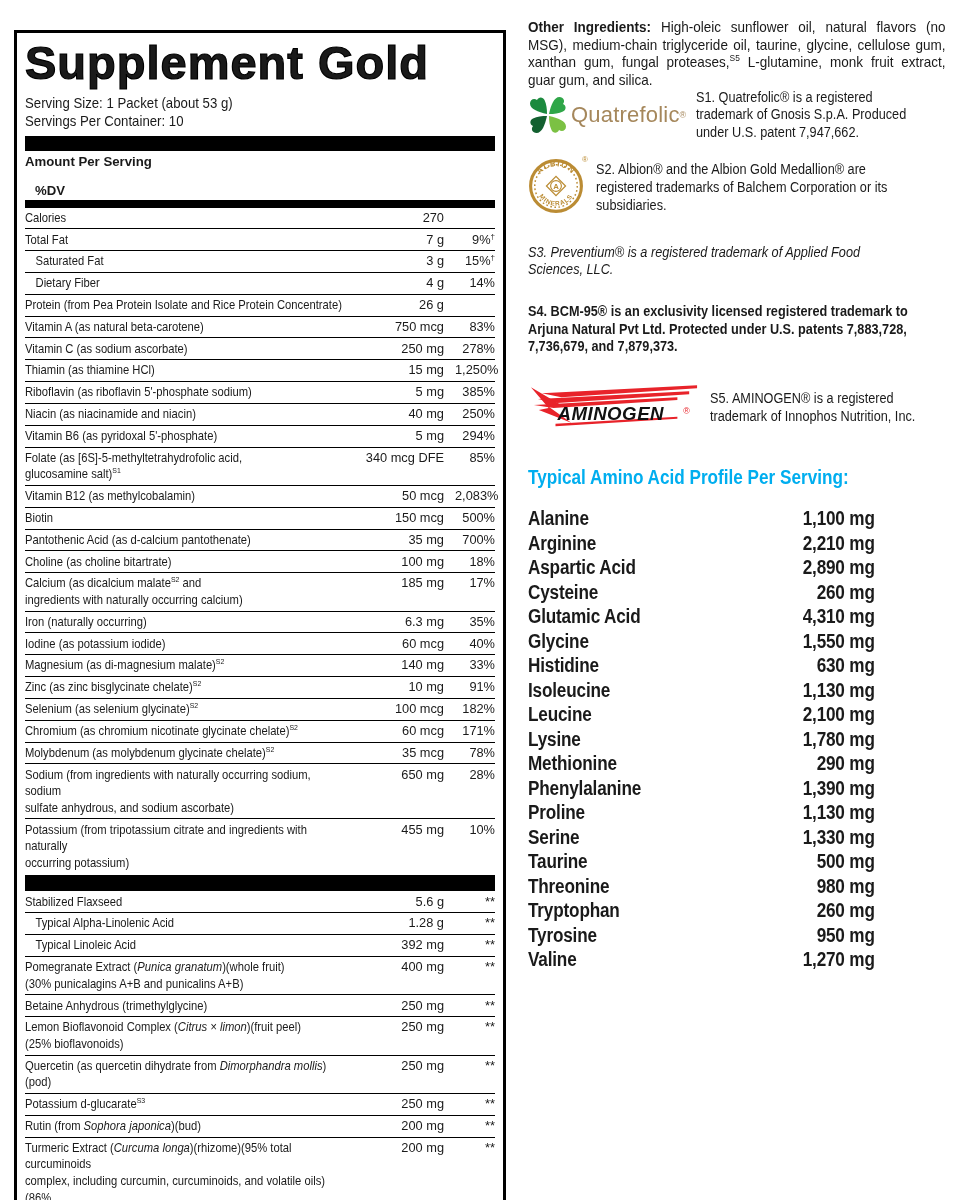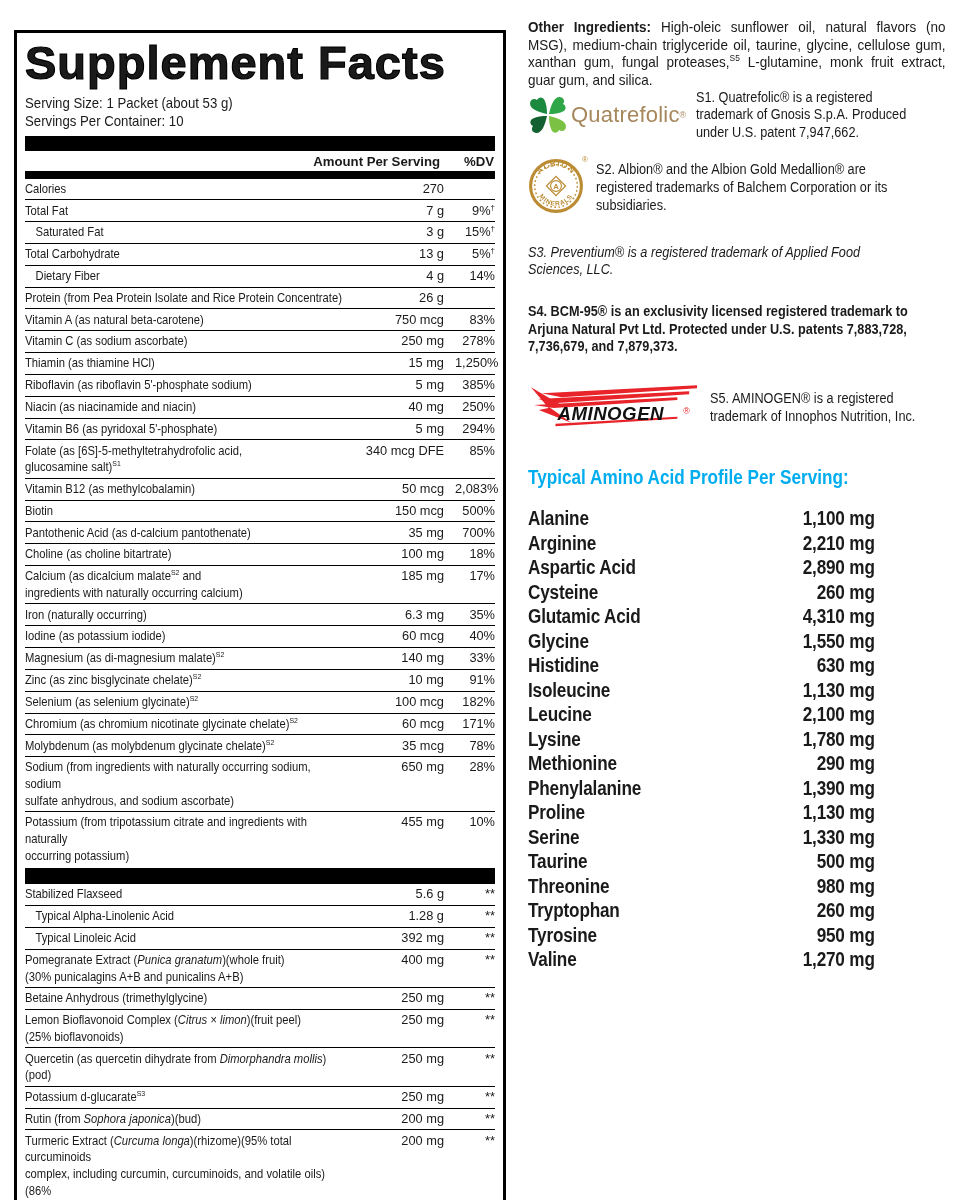--- a/index.html
+++ b/index.html
@@ -6,21 +6,21 @@
   body{width:961px;height:1200px;font-family:"Liberation Sans",sans-serif;color:#1a1a1a;overflow:hidden;}
   .page{display:flex;align-items:flex-start;}
 
   
   .sf-panel{box-sizing:border-box;width:492px;margin:30px 0 0 14px;border:3px solid #000;padding:4px 8px 8px 8px;background:#fff;}
   .sf-title{font-size:47px;font-weight:800;letter-spacing:1px;line-height:1.0;margin:2px 0 8px 0;-webkit-text-stroke:1.2px #000;white-space:nowrap;}
   .serving{font-size:15px;line-height:1.22;transform:scaleX(0.88);transform-origin:0 50%;width:113%;}
   .bar{background:#000;height:15px;margin-top:5px;}
   .bar.mid{height:16px;margin-top:2px;}
   .bar.thin{height:8px;margin-top:0;}
-  .colhead{display:flex;justify-content:flex-end;align-items:flex-start;gap:14px;font-weight:700;font-size:13.2px;padding:3px 1px 2px 0;}
+  .colhead{display:flex;justify-content:flex-end;align-items:flex-start;gap:14px;font-weight:700;font-size:13.2px;padding:3px 1px 2px 0;flex-direction:column;}
   .colhead .chdv{width:40px;text-align:right;}
   .rows{}
   .row{display:grid;grid-template-columns:1fr 86px 40px;column-gap:11px;border-top:1px solid #000;padding:2.2px 0 2px 0;font-size:12.8px;line-height:1.3;align-items:start;}
   .rows .row:first-child{border-top:none;}
   .row .name{transform:scaleX(0.877);transform-origin:0 0;width:114%;letter-spacing:0;}
   .row.indent .name{padding-left:12px;}
   .row .amt,.row .dv{text-align:right;white-space:nowrap;}
   sup{font-size:0.62em;vertical-align:super;line-height:0;}
 
   
@@ -43,21 +43,21 @@
   .amino-head{color:#00aeef;font-size:19.5px;font-weight:700;margin:34px 0 17px 0;transform:scaleX(0.88);transform-origin:0 0;width:113%;white-space:nowrap;}
   .amino-list{width:394px;transform:scaleX(0.88);transform-origin:0 0;}
   .amino-row{display:flex;justify-content:space-between;font-size:19.5px;font-weight:700;line-height:24.5px;letter-spacing:-0.2px;}
 </style>
 </head>
 <body>
 
 <div class="page">
 
   <div class="sf-panel">
-    <div class="sf-title">Supplement Facts</div>
+    <div class="sf-title">Supplement Gold</div>
     <div class="serving">Serving Size: 1 Packet (about 53 g)</div>
     <div class="serving">Servings Per Container: 10</div>
 
     <div class="bar"></div>
 
     <div class="colhead">
       <div class="chamt">Amount Per Serving</div>
       <div class="chdv">%DV</div>
     </div>
 
@@ -76,25 +76,20 @@
           <div class="amt">7 g</div>
           <div class="dv">9%<sup>†</sup></div>
         </div>
 
         <div class="row indent">
           <div class="name">Saturated Fat</div>
           <div class="amt">3 g</div>
           <div class="dv">15%<sup>†</sup></div>
         </div>
 
-        <div class="row">
-          <div class="name">Total Carbohydrate</div>
-          <div class="amt">13 g</div>
-          <div class="dv">5%<sup>†</sup></div>
-        </div>
 
         <div class="row indent">
           <div class="name">Dietary Fiber</div>
           <div class="amt">4 g</div>
           <div class="dv">14%</div>
         </div>
 
         <div class="row">
           <div class="name">Protein (from Pea Protein Isolate and Rice Protein Concentrate)</div>
           <div class="amt">26 g</div>

